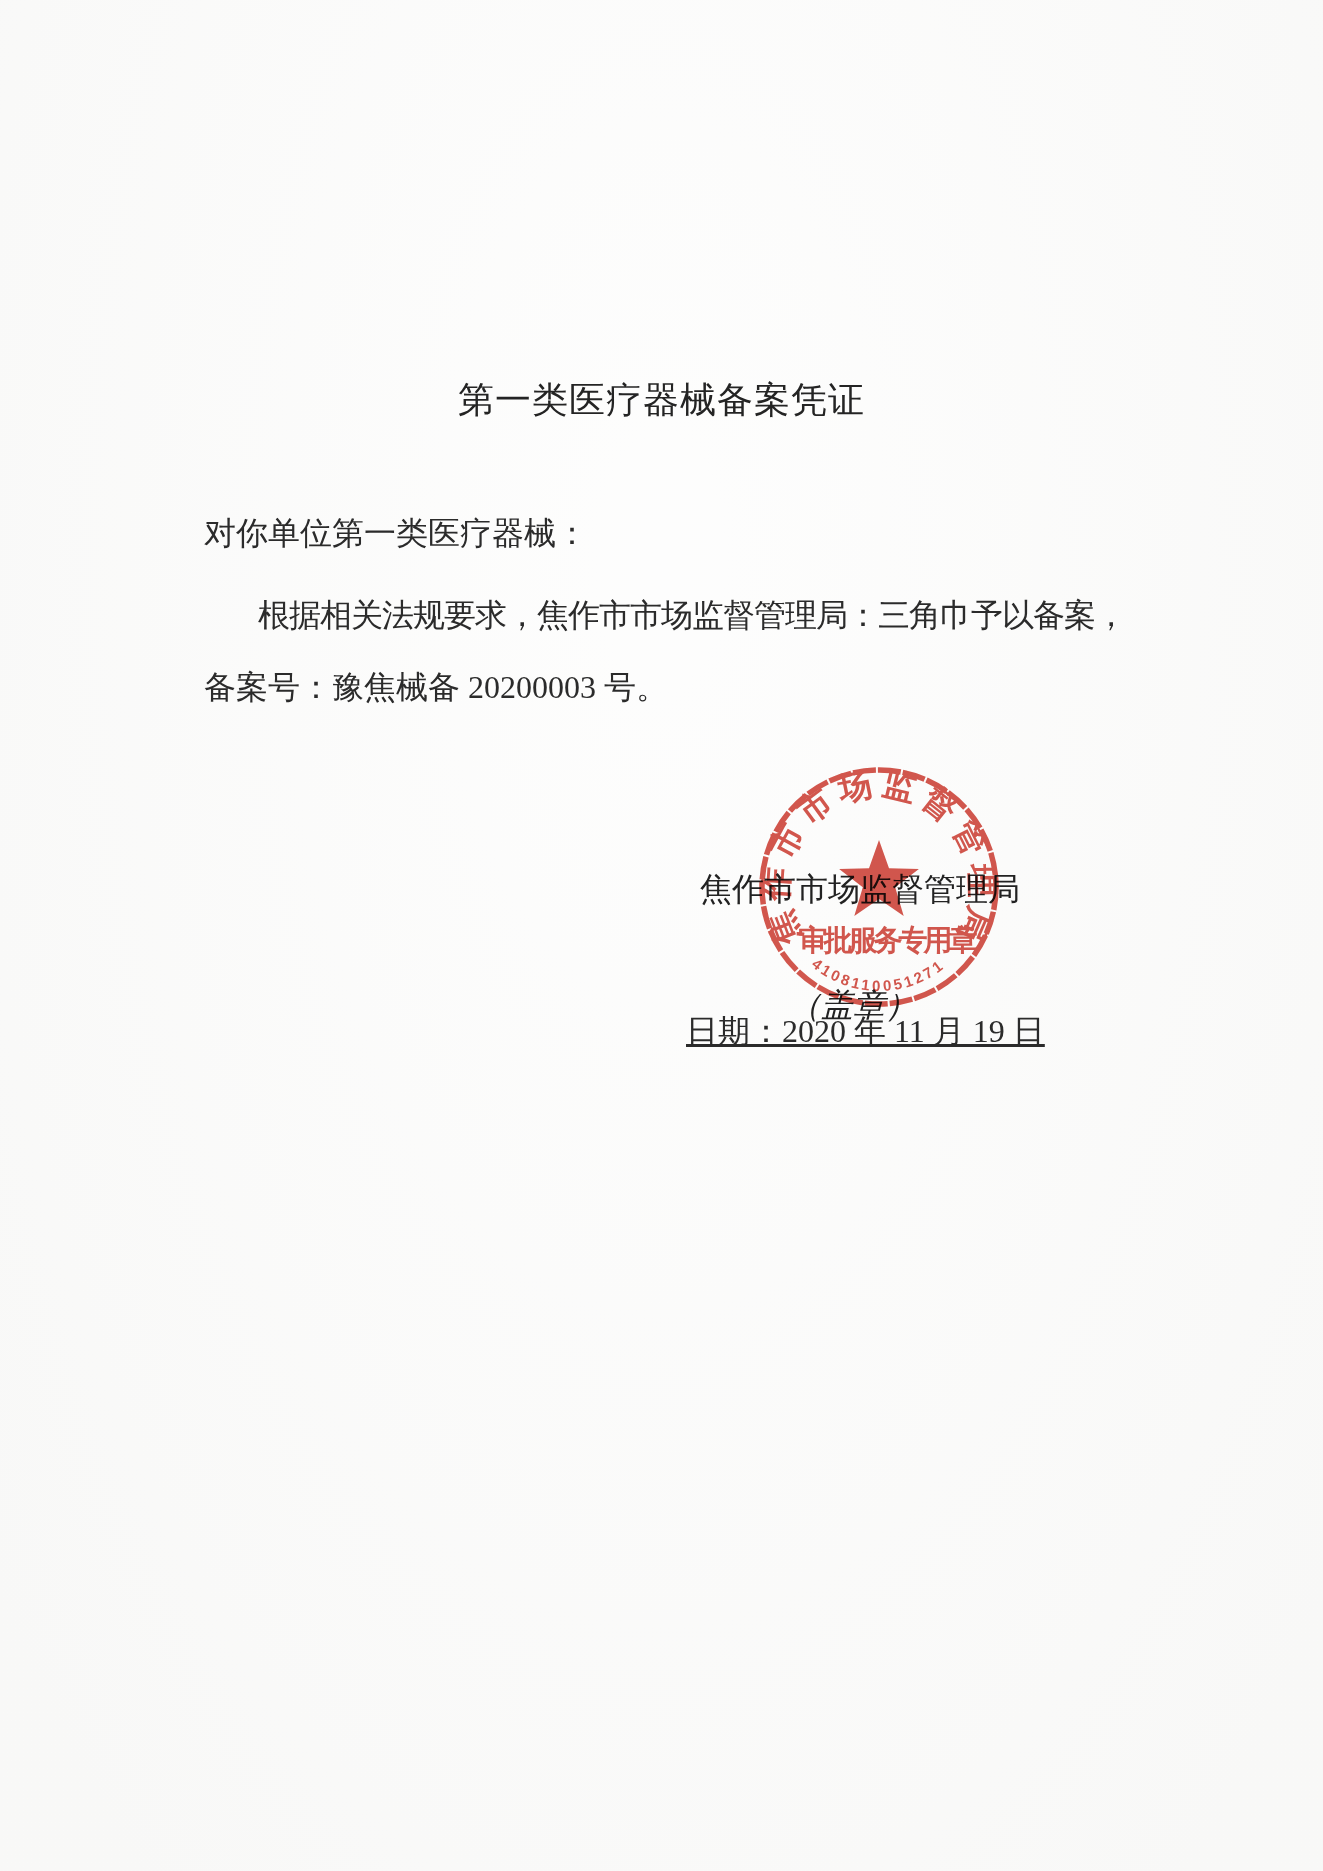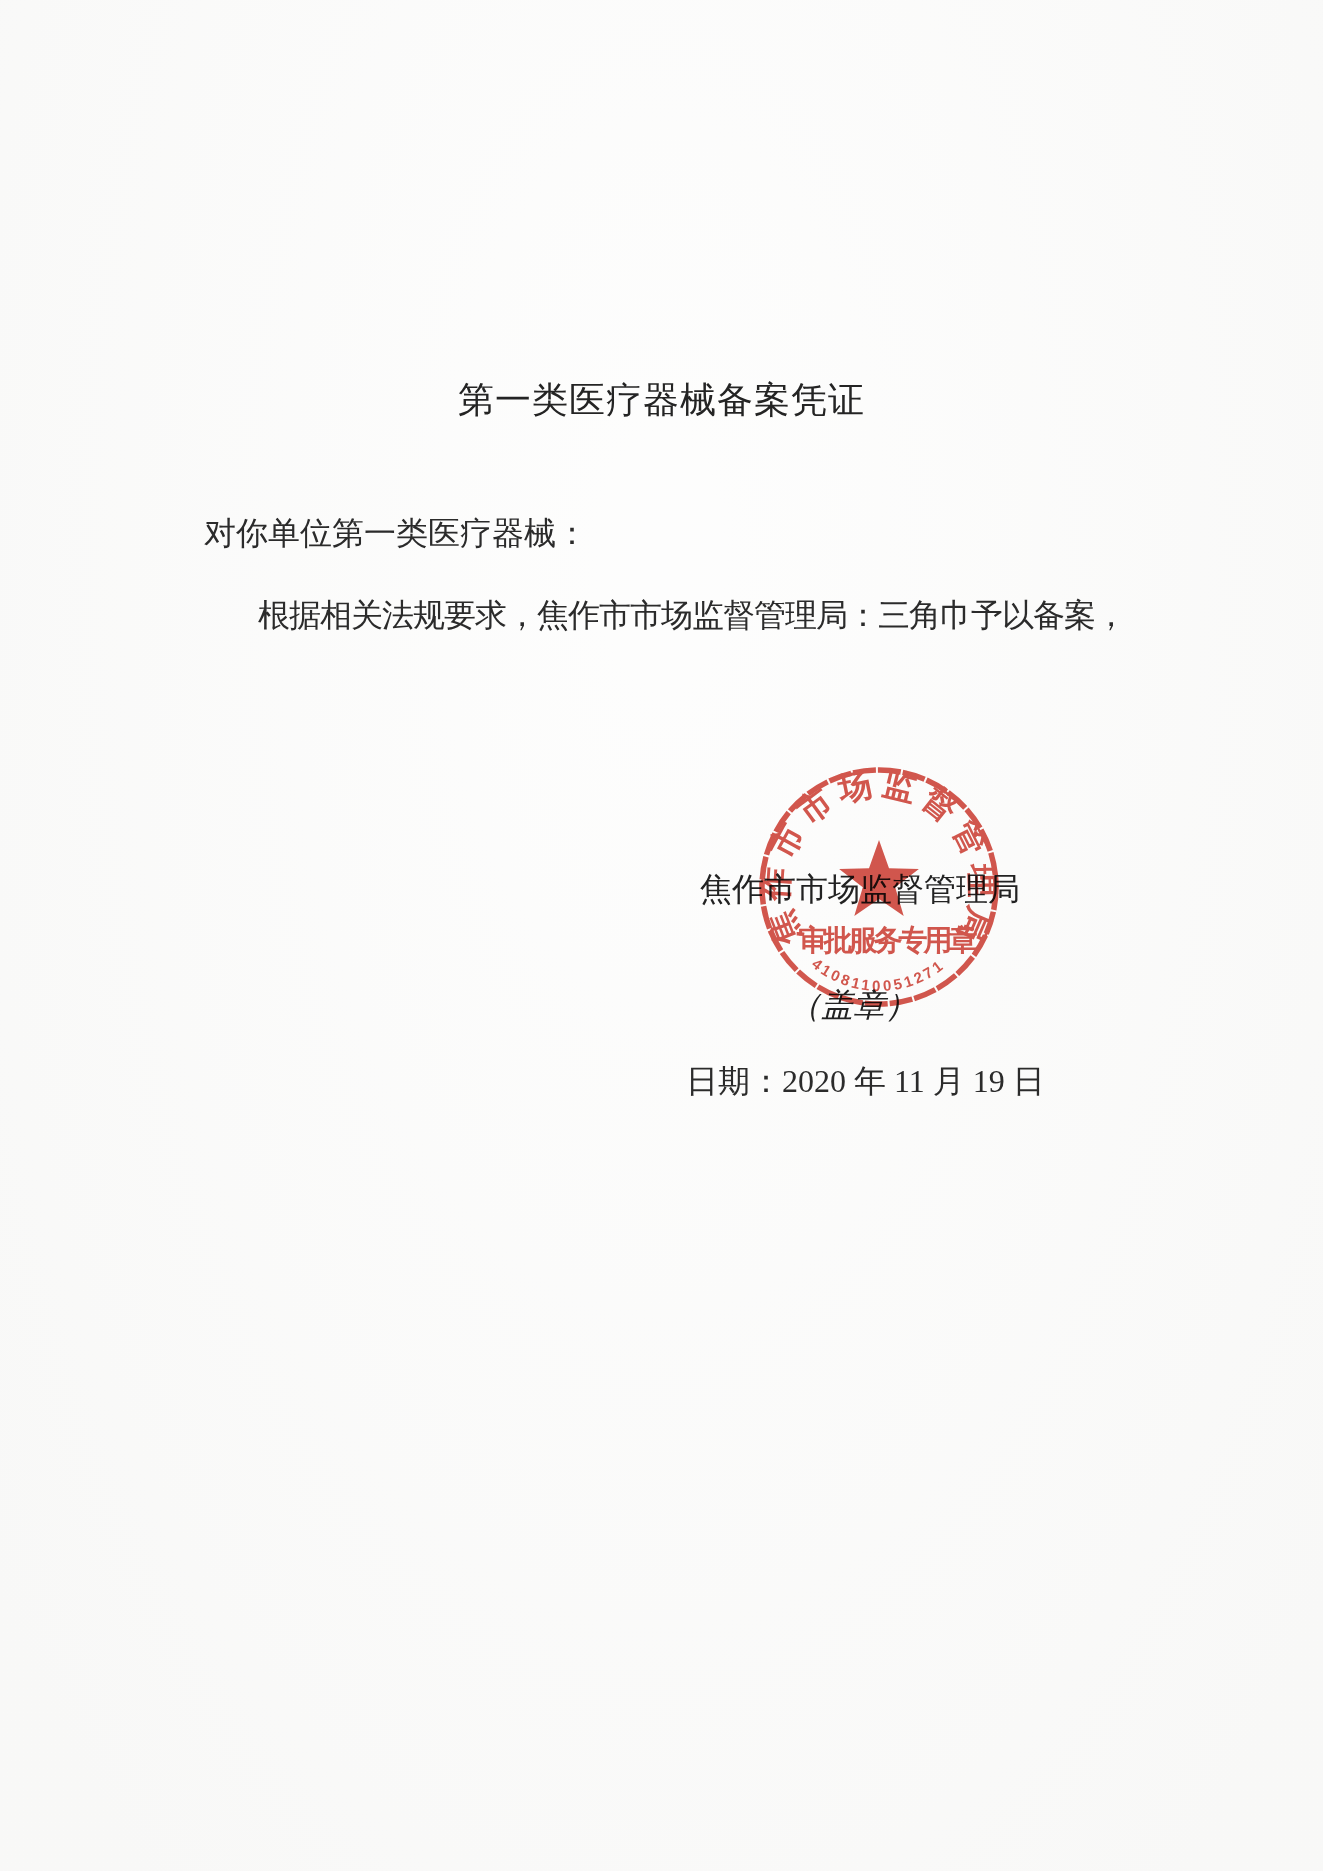--- a/index.html
+++ b/index.html
@@ -56,25 +56,26 @@
     top: 984px;
     font-size: 32px;
     color: #222;
     white-space: nowrap;
     z-index: 2;
     font-style: italic;
   }
   .sig-date {
     position: absolute;
     left: 686px;
-    top: 1060px;
+    top: 1010px;
     font-size: 32px;
     color: #2b2b2b;
     white-space: nowrap;
     z-index: 2;
+    text-decoration: underline;
   }
   .seal {
     position: absolute;
     left: 749px;
     top: 757px;
     width: 260px;
     height: 260px;
     z-index: 3;
     mix-blend-mode: multiply;
     opacity: 0.9;
@@ -104,20 +105,21 @@
 <body>
 
 <div class="page">
 
   <div class="doc-title">第一类医疗器械备案凭证</div>
 
   <div class="body-line line-recipient">对你单位第一类医疗器械：</div>
 
   <div class="body-line line-statement">根据相关法规要求，焦作市市场监督管理局：三角巾予以备案，</div>
 
+  <div class="body-line line-filing-no">备案号：豫焦械备 20200003 号。</div>
 
   <div class="sig-authority">焦作市市场监督管理局</div>
 
   <div class="sig-seal-note">（盖章）</div>
 
   <div class="sig-date">日期：2020 年 11 月 19 日</div>
 
   <div class="seal">
     <svg viewBox="0 0 260 260" xmlns="http://www.w3.org/2000/svg">
       <defs>

